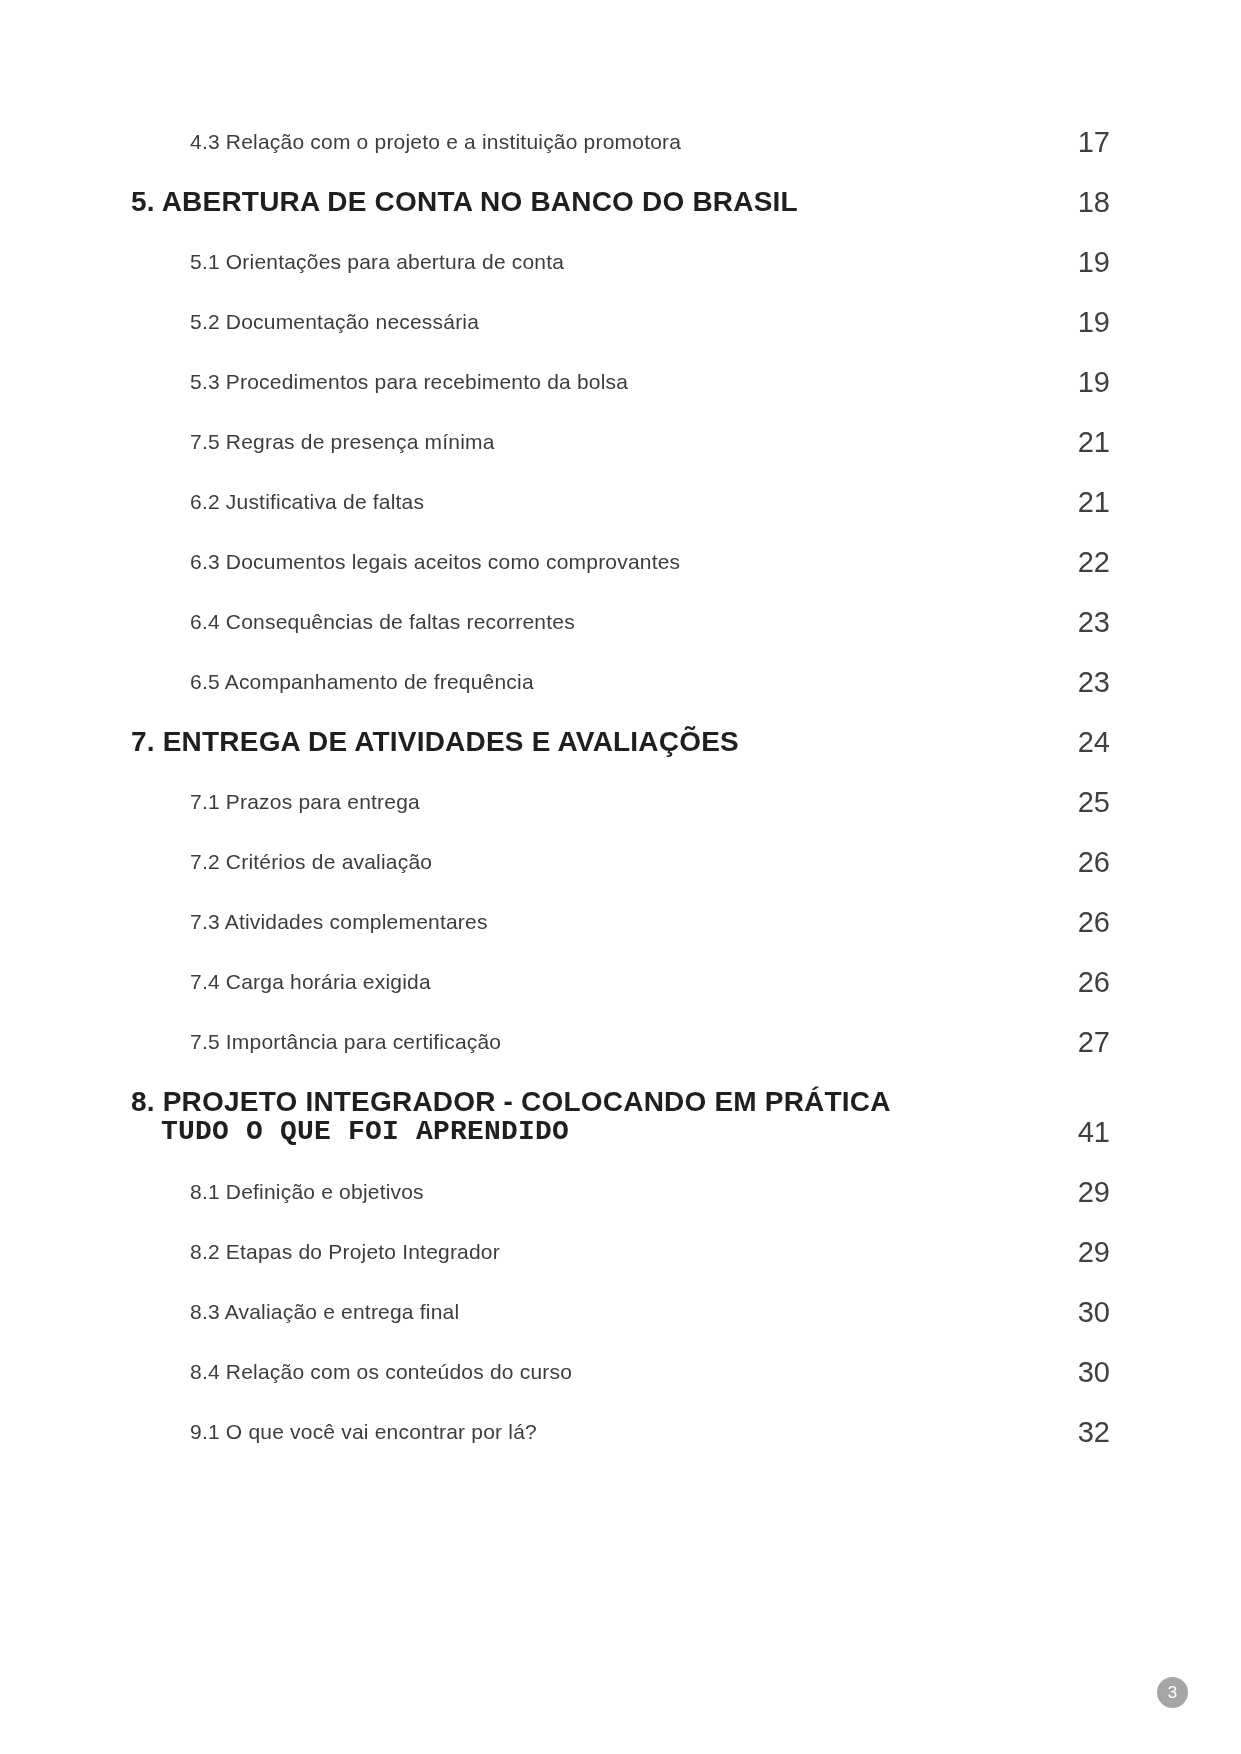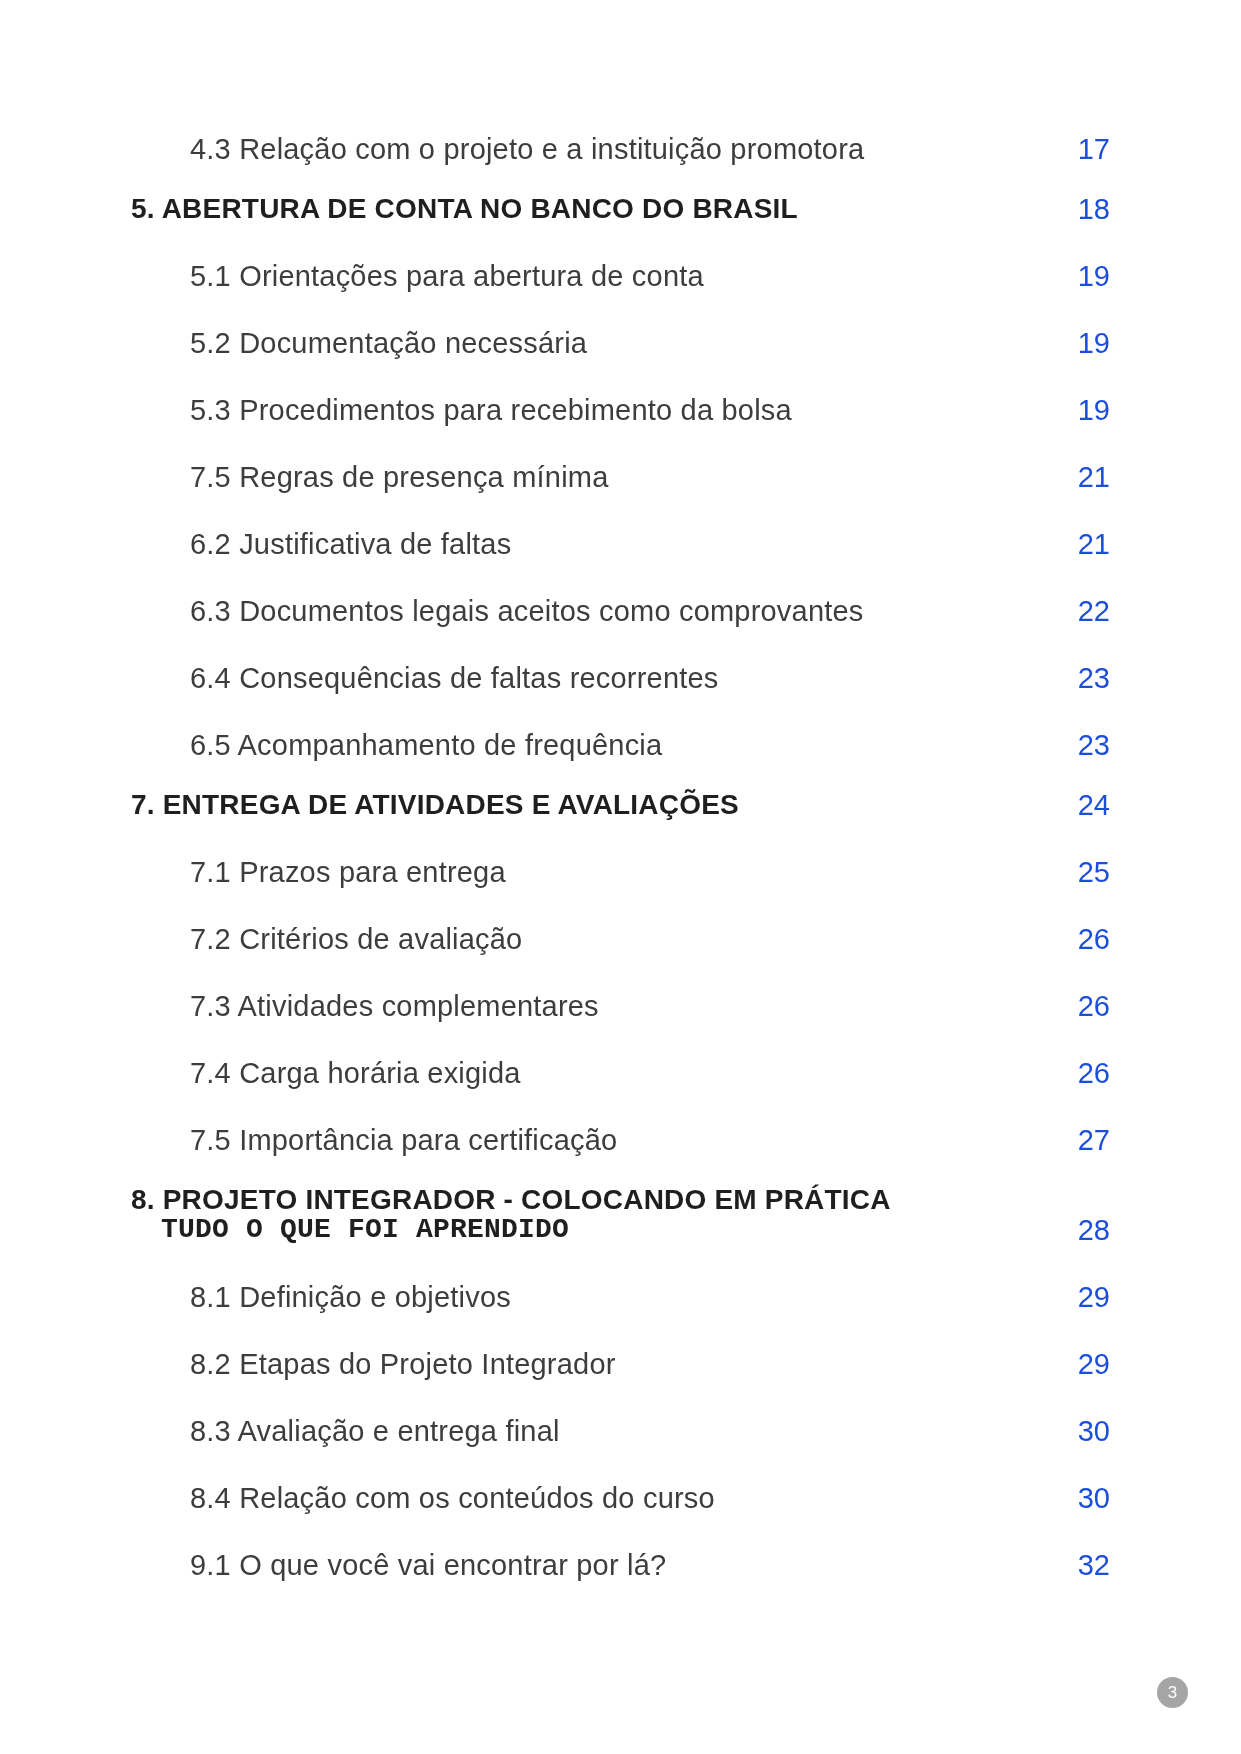--- a/index.html
+++ b/index.html
@@ -27,40 +27,39 @@
     margin-bottom: 30px;
   }
   .toc-title { flex: 1 1 auto; }
   .toc-line {
     display: block;
     line-height: 30px;
     white-space: nowrap;
   }
   .toc-row.sub .toc-title {
     padding-left: 59px;
-    font-size: 29px;
+    font-size: 21px;
     font-weight: 400;
     color: #3d3d3d;
     letter-spacing: 0.2px;
-    margin-top: 7px;
   }
   .toc-row.sub .toc-line.line2 { padding-left: 42px; }
   .toc-row.chapter .toc-title {
     padding-left: 0;
     font-size: 28px;
     font-weight: 700;
     color: #1f1f1f;
     letter-spacing: 0.2px;
   }
   .toc-row.chapter .toc-line.line2 { padding-left: 30px; font-family: Liberation Mono, monospace; }
   .toc-page-num {
     flex: 0 0 auto;
     font-size: 29px;
     line-height: 30px;
-    color: #1d4ed8;
+    color: #404040;
     text-align: right;
   }
   .page-badge {
     position: absolute;
     left: 1157px;
     top: 1677px;
     width: 31px;
     height: 31px;
     border-radius: 50%;
     background: #a5a5a5;
@@ -169,21 +168,21 @@
       <div class="toc-title">
         <span class="toc-line">7.5 Importância para certificação</span>
       </div>
       <div class="toc-page-num">27</div>
     </div>
     <div class="toc-row chapter">
       <div class="toc-title">
         <span class="toc-line">8. PROJETO INTEGRADOR - COLOCANDO EM PRÁTICA</span>
         <span class="toc-line line2">TUDO O QUE FOI APRENDIDO</span>
       </div>
-      <div class="toc-page-num">28</div>
+      <div class="toc-page-num">41</div>
     </div>
     <div class="toc-row sub">
       <div class="toc-title">
         <span class="toc-line">8.1 Definição e objetivos</span>
       </div>
       <div class="toc-page-num">29</div>
     </div>
     <div class="toc-row sub">
       <div class="toc-title">
         <span class="toc-line">8.2 Etapas do Projeto Integrador</span>

